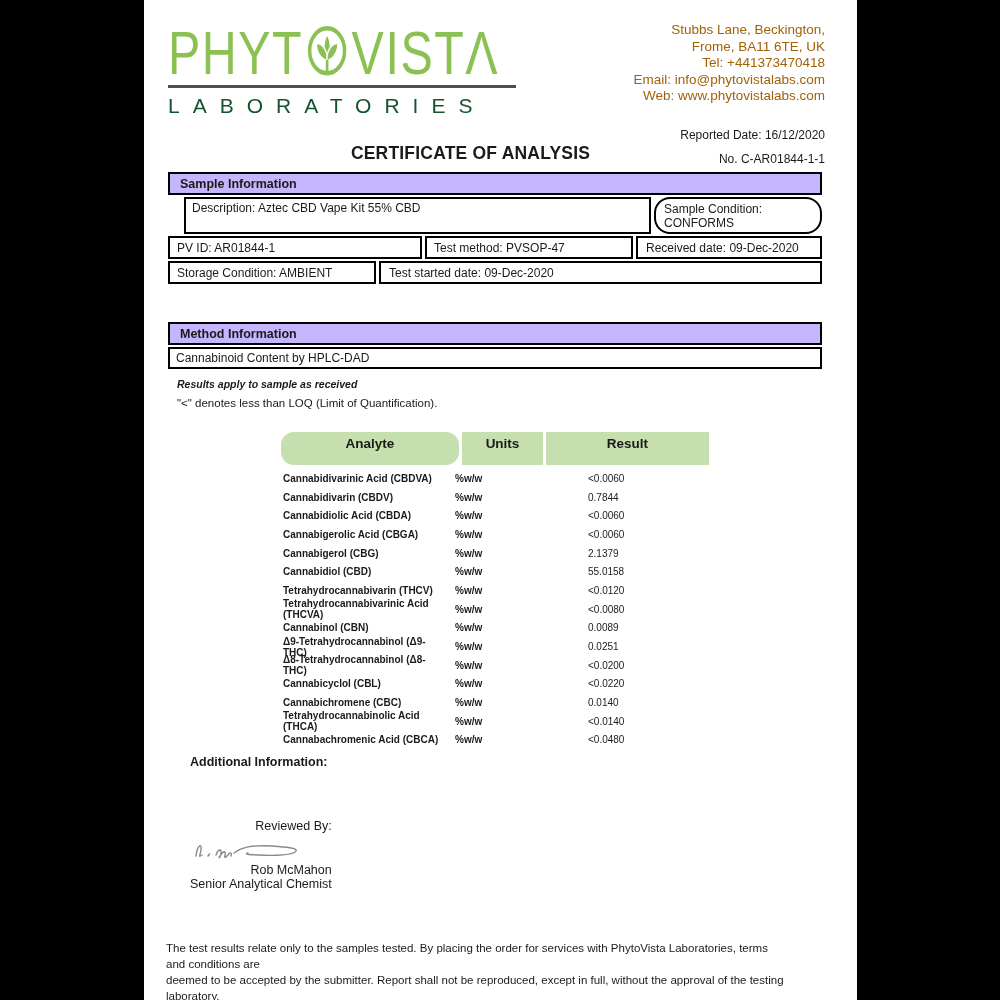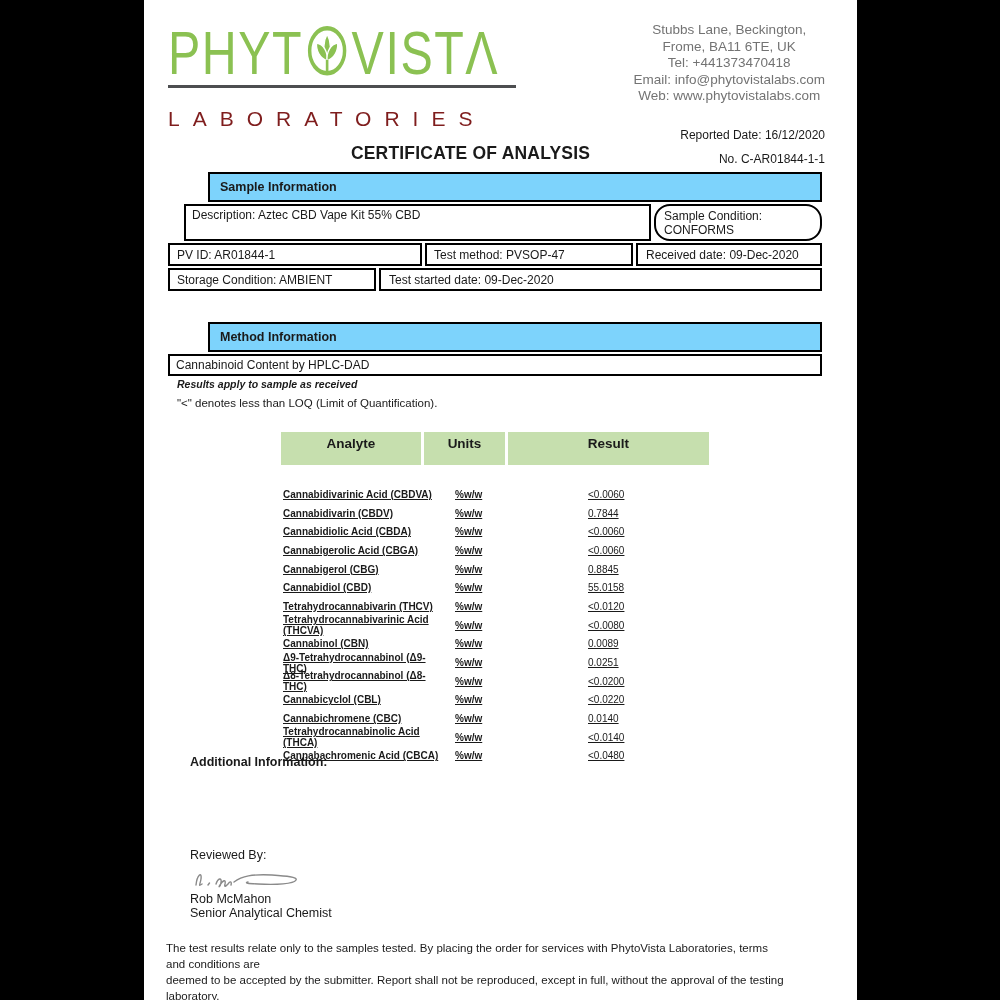--- a/index.html
+++ b/index.html
@@ -20,43 +20,43 @@
   .logo-block { position:absolute; left:24px; top:22px; width:352px; }
   .brand {
     display:flex; align-items:center; height:62px;
     font-size:62px; font-weight:400; line-height:1;
     color:#8bc152; letter-spacing:2px; white-space:nowrap;
     transform:scaleX(0.78); transform-origin:left center;
   }
   .brand .leaf-o { width:56px; height:56px; margin:0 3px; flex:0 0 auto; }
   .logo-rule { width:348px; height:3px; background:#4d4e50; margin-top:1px; }
   .labs {
-    margin-top:19px; font-size:21px; color:#7f1d1d;
+    margin-top:6px; font-size:21px; color:#14532d;
     letter-spacing:13px; white-space:nowrap;
   }
 
   .contact {
     position:absolute; top:22px; right:32px;
-    text-align:center; font-size:13.5px; line-height:16.5px; color:#737373;
+    text-align:right; font-size:13.5px; line-height:16.5px; color:#a16207;
   }
 
   
   .reported-date { position:absolute; top:128px; right:32px; font-size:12px; }
   .coa-title {
     position:absolute; top:143px; left:0; width:653px;
     text-align:center; font-size:17.5px; font-weight:bold; letter-spacing:0.2px;
   }
   .coa-no { position:absolute; top:152px; right:32px; font-size:12px; }
 
   
   .info { position:absolute; left:24px; width:654px; }
   .bar {
-    height:30px; background:#7dd3fc; border:2px solid #000;
+    height:23px; background:#c4b5fd; border:2px solid #000;
     display:flex; align-items:center; padding-left:10px;
-    font-size:12.5px; font-weight:bold;margin-left:40px;
+    font-size:12.5px; font-weight:bold;
   }
   .irow { display:flex; gap:3px; margin-top:2px; }
   .cell { border:2px solid #000; font-size:12px; background:#fff; }
   .cell-desc { width:467px; height:37px; padding:2px 6px;margin-left:16px; }
   .cell-cond { flex:1; height:37px; display:flex; align-items:center; padding-left:8px;border-radius:16px; }
   .cell-a { width:254px; height:23px; display:flex; align-items:center; padding-left:7px; }
   .cell-b { width:208px; height:23px; display:flex; align-items:center; padding-left:7px; }
   .cell-c { flex:1; height:23px; display:flex; align-items:center; padding-left:8px; }
   .cell-wide { height:37px; display:flex; flex-direction:column; justify-content:space-between; padding:3px 6px 4px; }
   .cell-method { height:22px; display:flex; align-items:center; padding-left:6px; }
@@ -67,32 +67,32 @@
   .note1 { position:absolute; left:33px; top:378px; font-size:10.5px; font-weight:bold; font-style:italic; }
   .note2 { position:absolute; left:33px; top:397px; font-size:11.5px; }
 
   
   .rtable { position:absolute; left:137px; top:432px; width:428px; }
   .thead { display:flex; gap:3px; height:33px; }
   .th {
     background:#c6dfae; display:flex; justify-content:center;
     padding-top:4px; font-size:13.5px; font-weight:bold;
   }
-  .h-analyte { width:140px; }
+  .h-analyte { width:178px;border-radius:13px; }
   .h-units { width:81px; }
   .h-result { flex:1; }
-  .tbody { margin-top:20px;text-decoration:underline; }
+  .tbody { margin-top:4px; }
   .trow { display:flex; align-items:center; height:18.7px; font-size:10px; }
   .c-analyte { width:165px; font-weight:bold; padding-left:2px; }
   .c-units { width:84px; padding-left:9px; font-weight:bold; }
   .c-result { flex:1; padding-left:58px; }
 
   
   .additional { position:absolute; left:46px; top:755px; font-size:12.5px; font-weight:bold; }
-  .reviewed-block { position:absolute; left:46px; top:848px; font-size:12.5px; line-height:14.5px; }
+  .reviewed-block { position:absolute; left:46px; top:819px; font-size:12.5px; line-height:14.5px;text-align:right; }
   .signature { display:block; margin:2px 0 1px 0; }
   .footer {
     position:absolute; left:22px; top:940px; width:620px;
     font-size:11.5px; line-height:16px;
   }
 </style>
 </head>
 <body>
 
 <div class="page">
@@ -177,21 +177,21 @@
           <div class="c-result">&lt;0.0060</div>
         </div>
         <div class="trow">
           <div class="c-analyte">Cannabigerolic Acid (CBGA)</div>
           <div class="c-units">%w/w</div>
           <div class="c-result">&lt;0.0060</div>
         </div>
         <div class="trow">
           <div class="c-analyte">Cannabigerol (CBG)</div>
           <div class="c-units">%w/w</div>
-          <div class="c-result">0.8845</div>
+          <div class="c-result">2.1379</div>
         </div>
         <div class="trow">
           <div class="c-analyte">Cannabidiol (CBD)</div>
           <div class="c-units">%w/w</div>
           <div class="c-result">55.0158</div>
         </div>
         <div class="trow">
           <div class="c-analyte">Tetrahydrocannabivarin (THCV)</div>
           <div class="c-units">%w/w</div>
           <div class="c-result">&lt;0.0120</div>

